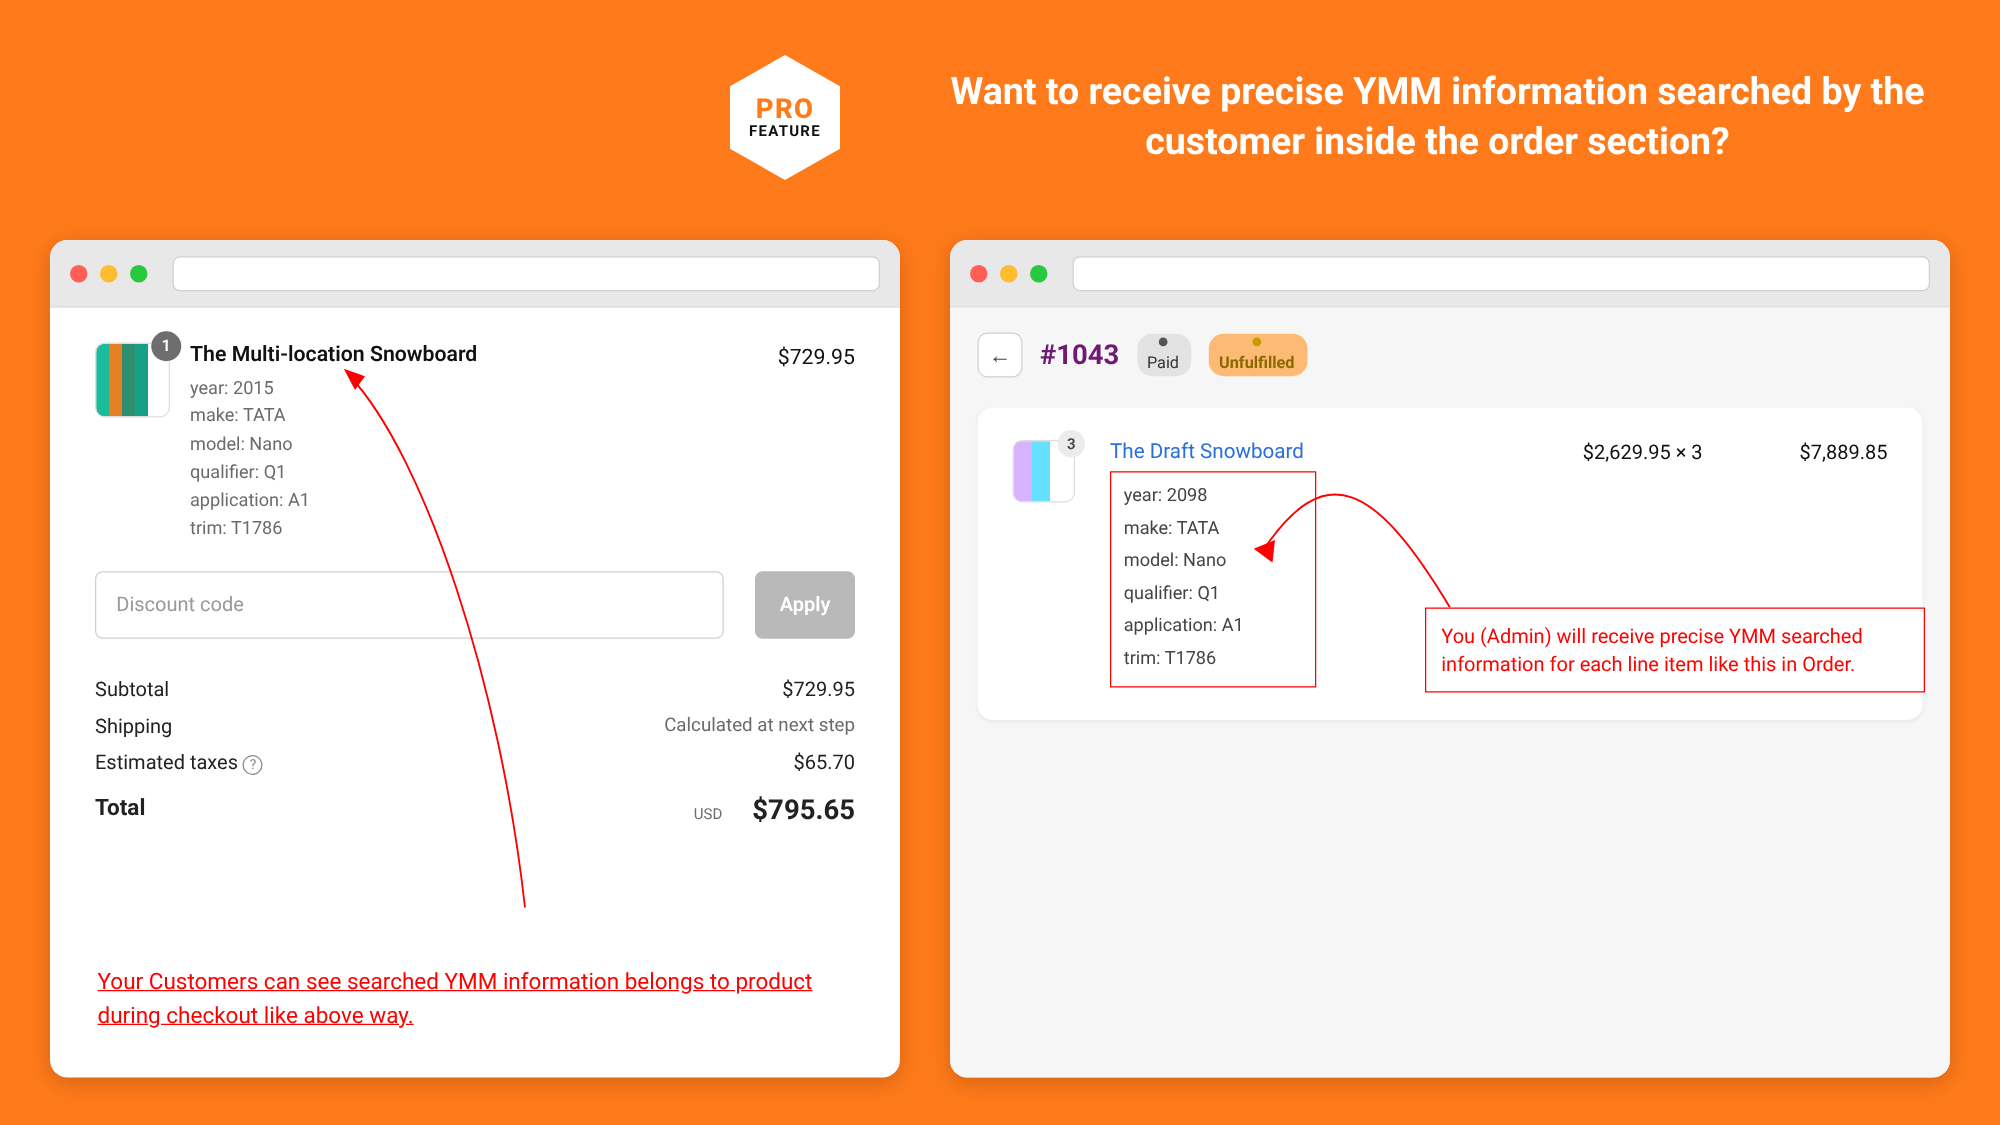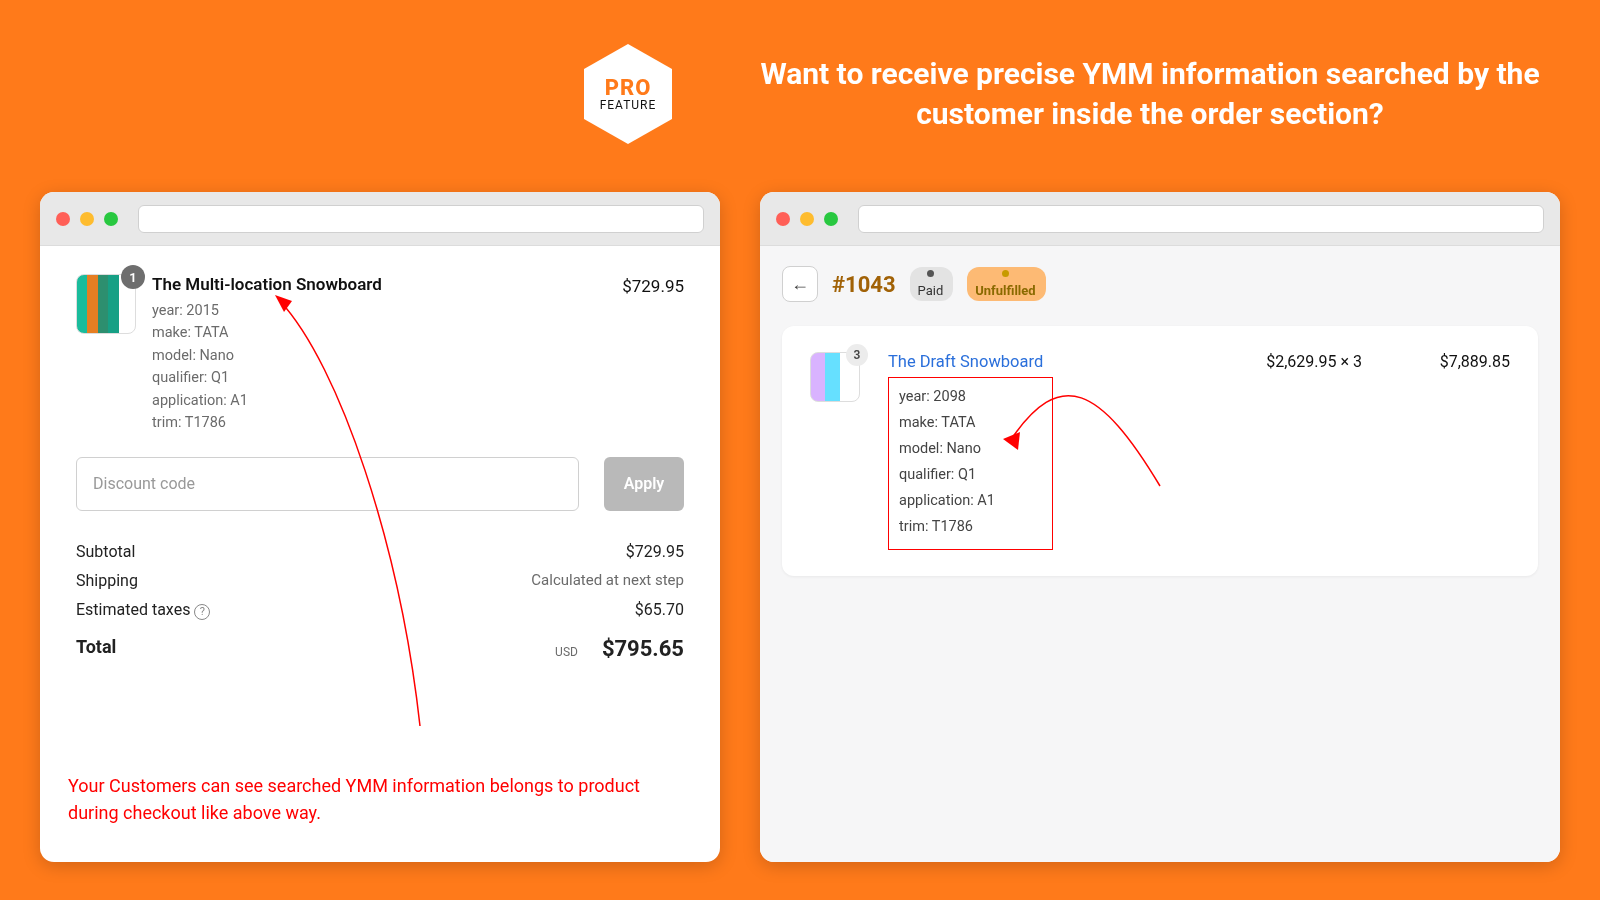--- a/index.html
+++ b/index.html
@@ -23,21 +23,21 @@
     height: 100px;
     background: #fff;
     clip-path: polygon(50% 0%, 100% 25%, 100% 75%, 50% 100%, 0% 75%, 0% 25%);
     display: flex;
     flex-direction: column;
     align-items: center;
     justify-content: center;
     line-height: 0.9;
   }
   .hexagon .pro { color:#ff7a1a; font-weight:800; font-size:22px; letter-spacing:1px; }
-  .hexagon .feature { color:#111; font-weight:400; font-size:12px; letter-spacing:1px; margin-top:2px;}
+  .hexagon .feature { color:#111; font-weight:700; font-size:12px; letter-spacing:1px; margin-top:2px;}
   .headline {
     color:#fff;
     font-weight:700;
     font-size:30px;
     line-height:1.35;
     text-align:center;
     max-width: 900px;
     font-family: "Segoe UI", Roboto, sans-serif;
   }
   .panels {
@@ -108,29 +108,29 @@
     display:flex; align-items:center; justify-content:center;
   }
   .totals { margin-top:26px; font-size:16px; color:#222;}
   .totals .row { display:flex; justify-content:space-between; padding:5px 0;}
   .totals .muted { color:#6b6b6b; font-size:15px;}
   .totals .help { display:inline-block; width:16px;height:16px;border:1.5px solid #888;border-radius:50%; font-size:11px; text-align:center; line-height:14px; color:#888; margin-left:4px;}
   .totals .total-label { font-weight:700; font-size:18px;}
   .totals .total-val { font-weight:700; font-size:22px;margin-top:12px;}
   .totals .usd { font-size:12px; color:#6b6b6b; margin-right:24px;}
   .left-annot {
-    position:absolute; left:28px; bottom:36px; right:36px;
-    color:#ff0000; font-size:18px; line-height:1.5;
+    position:absolute; left:38px; bottom:36px; right:36px;
+    color:#ff0000; font-size:18px; line-height:1.5;text-decoration:underline;
   }
   
   .right-body { background:#f6f6f7; height:calc(100% - 54px); padding:20px 22px; position:relative;}
   .order-header { display:flex; align-items:center; gap:14px; margin-bottom:24px;}
   .back-btn { width:36px; height:36px; border:1px solid #d0d0d0; border-radius:8px; background:#fff;
     display:flex; align-items:center; justify-content:center; font-size:18px; color:#444;}
-  .order-id { font-weight:700; font-size:22px; color:#a16207;}
+  .order-id { font-weight:700; font-size:22px; color:#701a75;}
   .pill { border-radius:12px; padding:3px 10px 3px 8px; font-size:13px; display:flex; align-items:center; gap:6px;flex-direction:column;}
   .pill.paid { background:#e3e3e3; color:#333;}
   .pill.unful { background:#fdba74; color:#8a6a00;font-weight:bold;}
   .pill .bullet { width:7px;height:7px;border-radius:50%; }
   .pill.paid .bullet{background:#555;} .pill.unful .bullet{background:#c79a00;}
   .card {
     background:#fff; border-radius:12px; padding:26px 28px;
     box-shadow: 0 1px 3px rgba(0,0,0,0.06);
   }
   .line-item {
@@ -279,15 +279,16 @@
           <div class="price-right">$2,629.95 × 3</div>
           <div class="price-right">$7,889.85</div>
         </div>
       </div>
 
       <svg class="arrows" style="left:0;top:0;width:100%;height:100%;">
         <path d="M 400 240 C 340 140, 300 120, 250 195" stroke="#ff0000" stroke-width="1.5" fill="none"></path>
         <polygon points="243,193 260,186 258,204" fill="#ff0000"></polygon>
       </svg>
 
+      <div class="right-annot-box">You (Admin) will receive precise YMM searched information for each line item like this in Order.</div>
     </div>
   </div>
 </div>
 
 </body></html>

